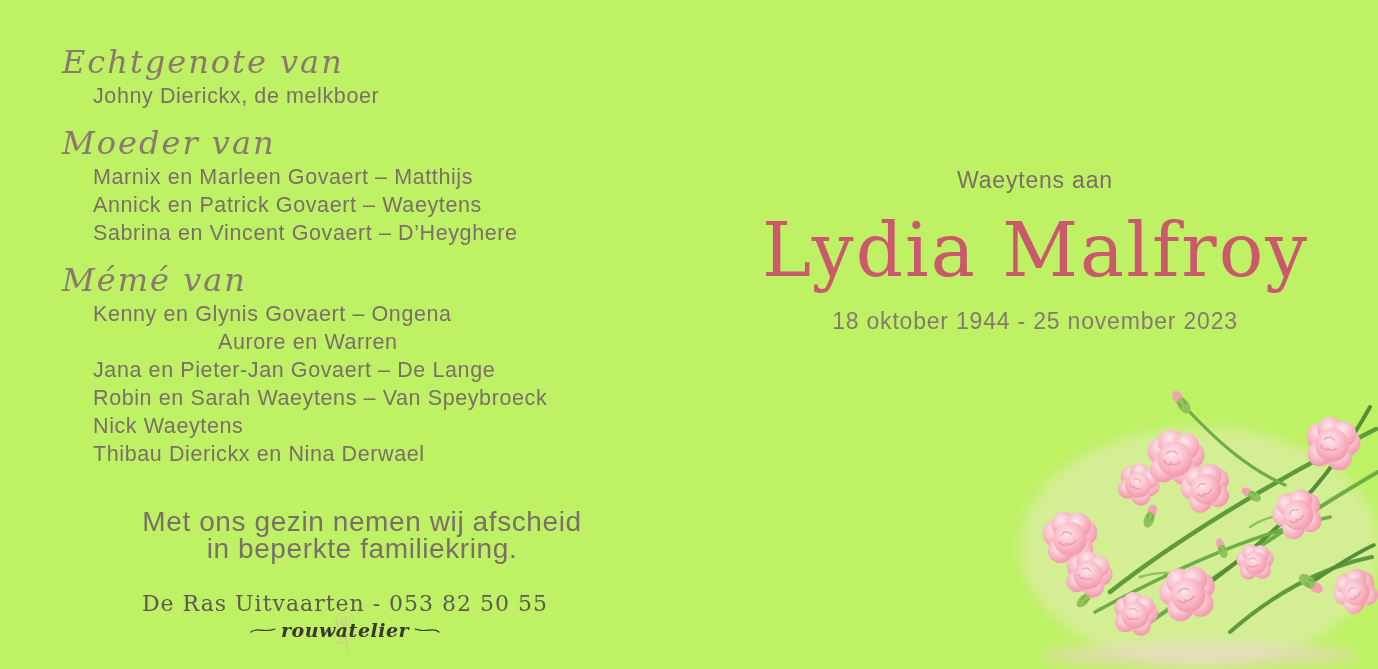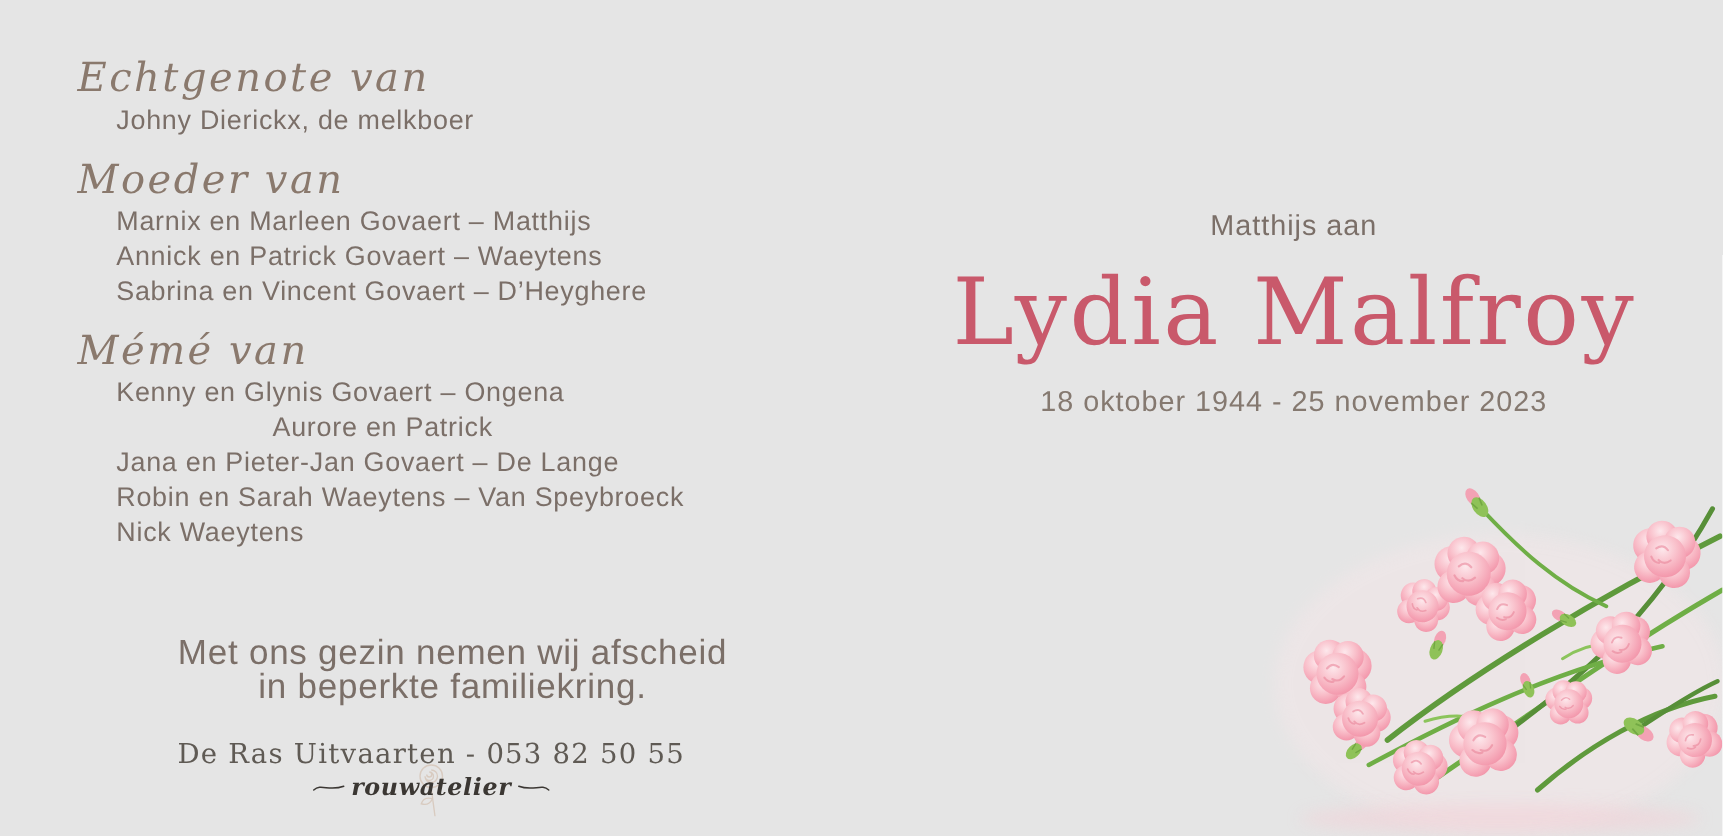--- a/index.html
+++ b/index.html
@@ -1,18 +1,18 @@
 <!DOCTYPE html>
 <html><head>
 <meta charset="utf-8">
 <style>
   html,body{margin:0;padding:0;background:#ffffff;}
   body{width:1378px;height:669px;position:relative;overflow:hidden;
        font-family:"Liberation Sans",sans-serif;}
-  .page{position:absolute;inset:0;background:#e5e5e5;}
+  .page{position:absolute;inset:0;background:#bef264;}
 
   
   .left-panel{position:absolute;left:62px;top:42px;width:620px;color:#7b6f68;}
   .section{margin-bottom:13px;}
   .script-heading{font-family:"DejaVu Serif",serif;font-style:italic;
        font-size:32px;line-height:40px;color:#8a796d;letter-spacing:2px;}
   .body-line{font-size:21.5px;line-height:28px;letter-spacing:0.6px;
        margin-left:31px;color:#7b6f68;white-space:nowrap;}
   .body-line.indent{margin-left:156px;}
 
@@ -55,24 +55,25 @@
     <div class="section">
       <div class="script-heading">Moeder van</div>
       <div class="body-line">Marnix en Marleen Govaert – Matthijs</div>
       <div class="body-line">Annick en Patrick Govaert – Waeytens</div>
       <div class="body-line">Sabrina en Vincent Govaert – D’Heyghere</div>
     </div>
 
     <div class="section">
       <div class="script-heading">Mémé van</div>
       <div class="body-line">Kenny en Glynis Govaert – Ongena</div>
-      <div class="body-line indent">Aurore en Patrick</div>
+      <div class="body-line indent">Aurore en Warren</div>
       <div class="body-line">Jana en Pieter-Jan Govaert – De Lange</div>
       <div class="body-line">Robin en Sarah Waeytens – Van Speybroeck</div>
       <div class="body-line">Nick Waeytens</div>
+      <div class="body-line">Thibau Dierickx en Nina Derwael</div>
     </div>
   </div>
 
   <div class="farewell">
     <div>Met ons gezin nemen wij afscheid</div>
     <div>in beperkte familiekring.</div>
   </div>
 
   <div class="funeral-line">De Ras Uitvaarten - 053 82 50 55</div>
 
@@ -92,21 +93,21 @@
         </svg>
         <span class="logo-text">rouwatelier</span>
         <svg width="26" height="10" viewBox="0 0 26 10">
           <path d="M1 4 C 13 8.5 19 1.5 25 7" fill="none" stroke="#3b3733" stroke-width="1.2" stroke-linecap="round"></path>
         </svg>
       </span>
     </span>
   </div>
 
   <div class="right-panel">
-    <div class="memorial-label">Matthijs aan</div>
+    <div class="memorial-label">Waeytens aan</div>
     <div class="deceased-name">Lydia Malfroy</div>
     <div class="dates">18 oktober 1944 - 25 november 2023</div>
   </div>
 
   <svg class="flowers" viewBox="0 0 378 292" width="378" height="292">
     <defs>
       <radialGradient id="pg" cx="40%" cy="35%" r="78%">
         <stop offset="0%" stop-color="#fde8ec"></stop>
         <stop offset="45%" stop-color="#f9bfca"></stop>
         <stop offset="80%" stop-color="#f49db0"></stop>

